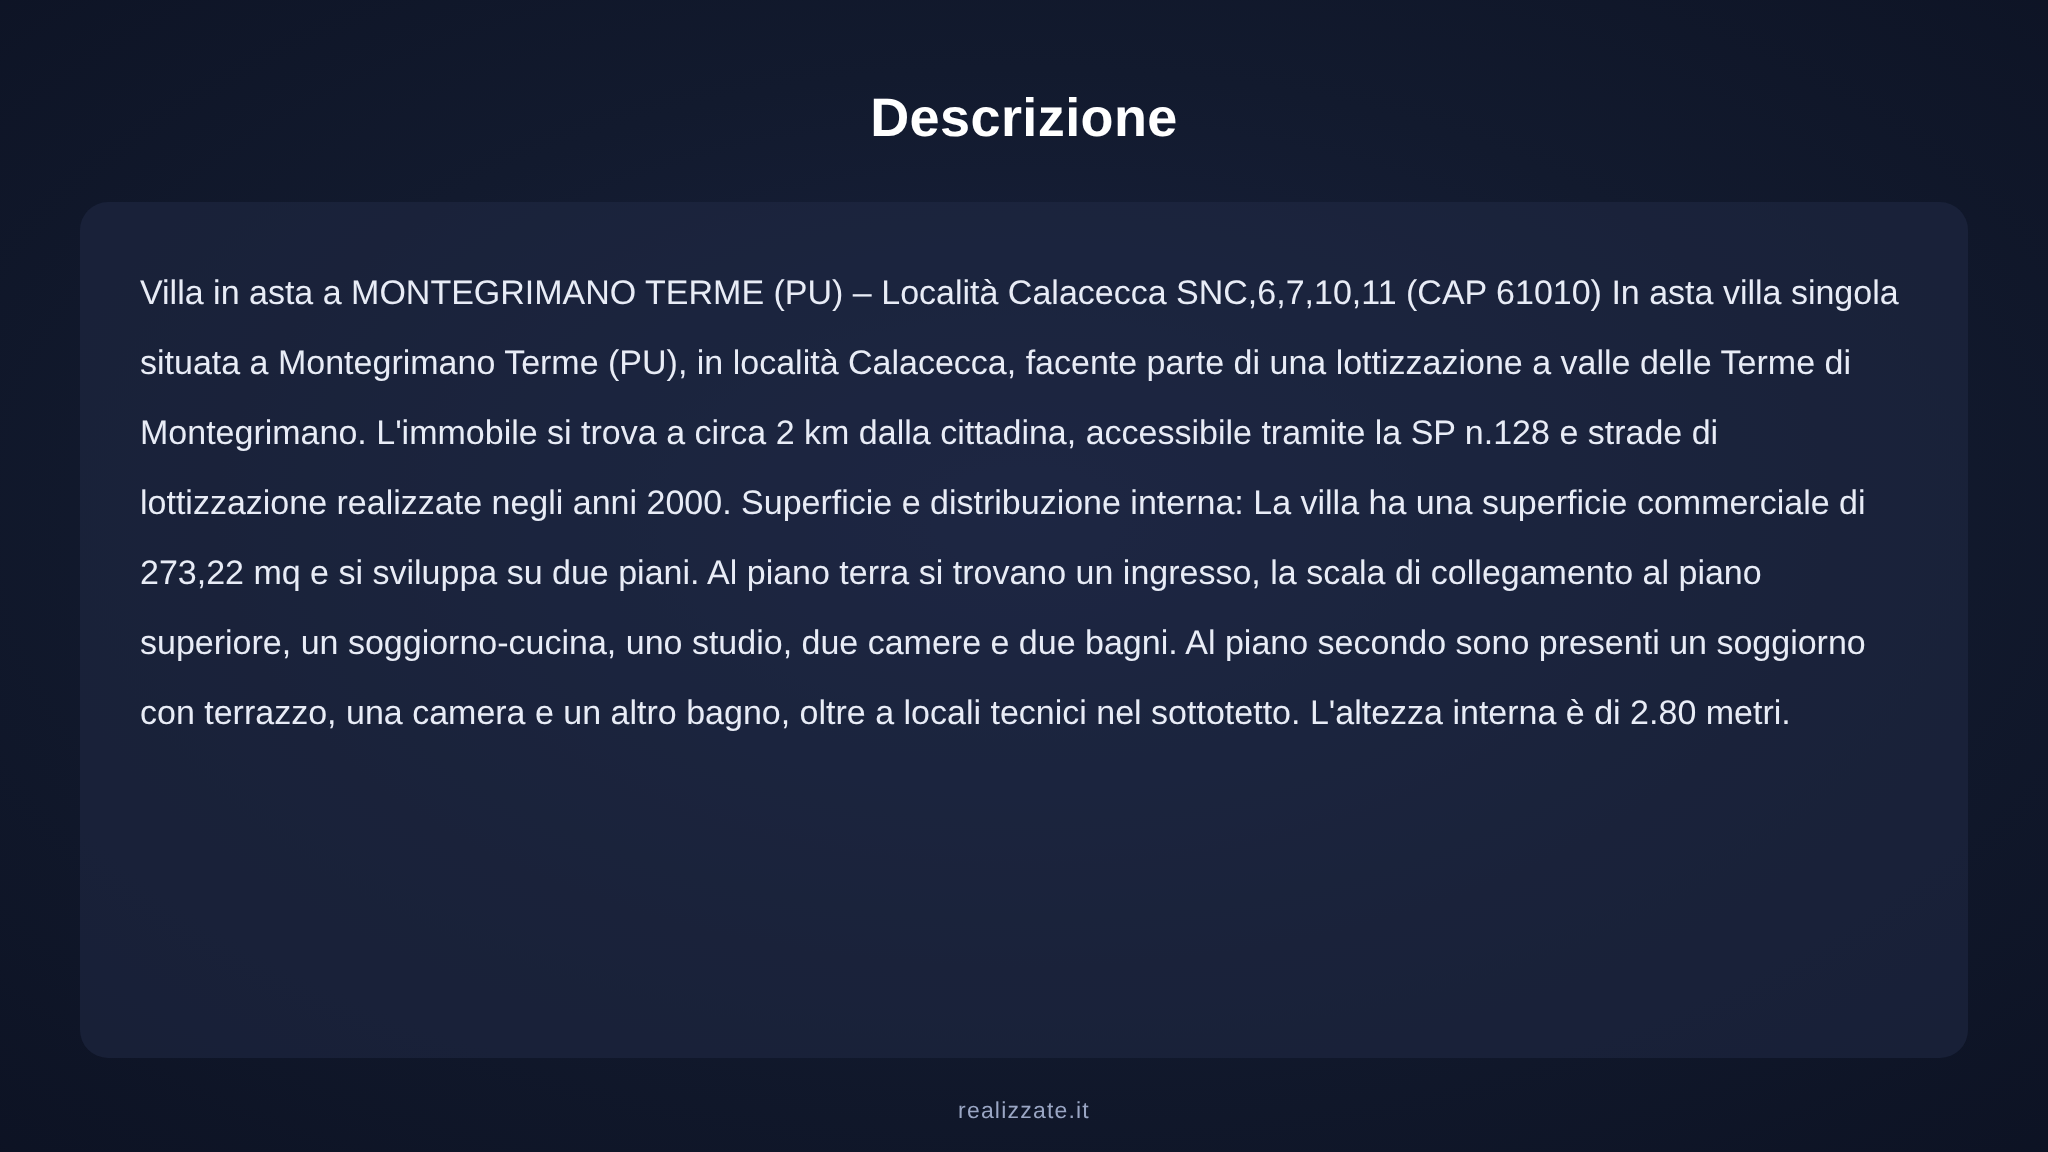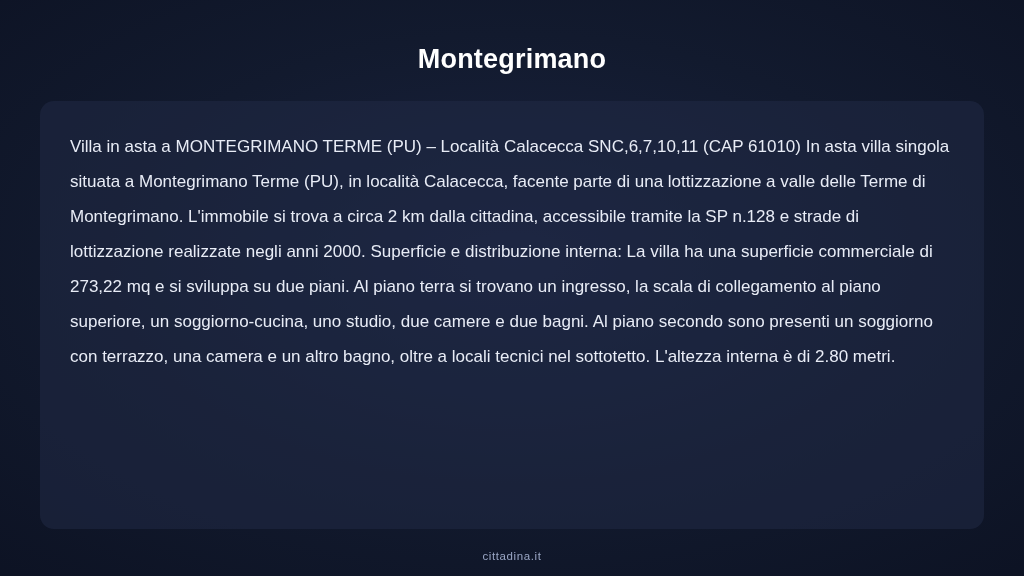--- a/index.html
+++ b/index.html
@@ -57,21 +57,21 @@
     color: #9aa6c4;
     font-size: 11.5px;
     letter-spacing: 0.6px;
   }
 </style>
 </head>
 <body>
 
 <div class="slide">
 
-  <div class="title">Montegrimano</div>
+  <div class="title">Descrizione</div>
 
   <div class="card">
     <div class="body-text">Villa in asta a MONTEGRIMANO TERME (PU) – Località Calacecca SNC,6,7,10,11 (CAP 61010) In asta villa singola situata a Montegrimano Terme (PU), in località Calacecca, facente parte di una lottizzazione a valle delle Terme di Montegrimano. L'immobile si trova a circa 2 km dalla cittadina, accessibile tramite la SP n.128 e strade di lottizzazione realizzate negli anni 2000. Superficie e distribuzione interna: La villa ha una superficie commerciale di 273,22 mq e si sviluppa su due piani. Al piano terra si trovano un ingresso, la scala di collegamento al piano superiore, un soggiorno-cucina, uno studio, due camere e due bagni. Al piano secondo sono presenti un soggiorno con terrazzo, una camera e un altro bagno, oltre a locali tecnici nel sottotetto. L'altezza interna è di 2.80 metri.</div>
   </div>
 
-  <div class="footer">cittadina.it</div>
+  <div class="footer">realizzate.it</div>
 
 </div>
 
 </body></html>

